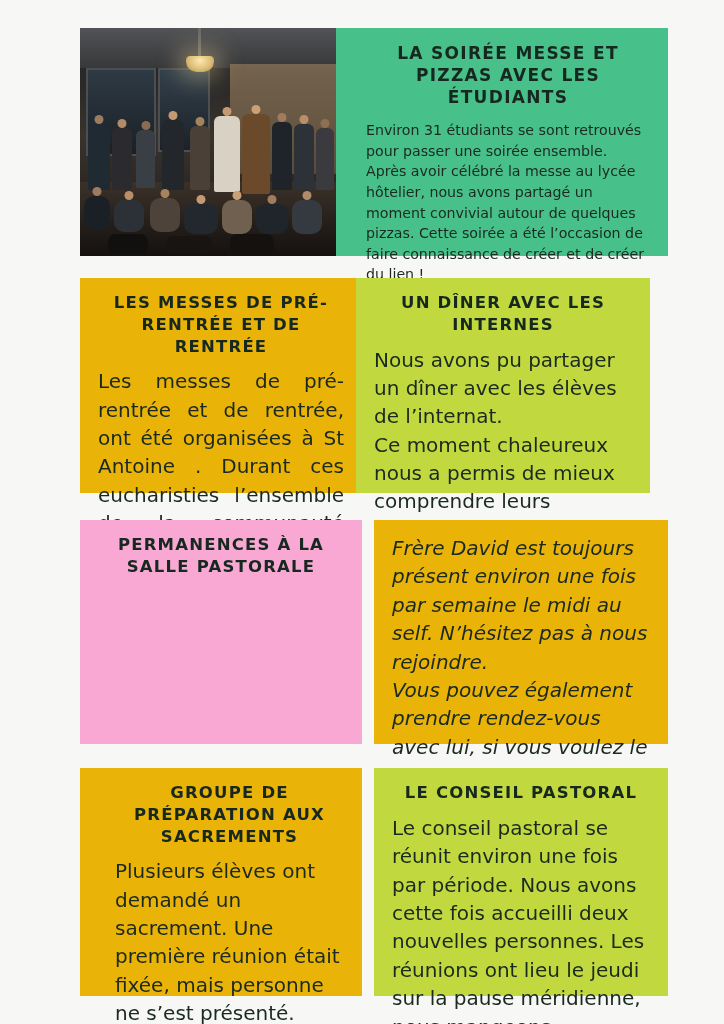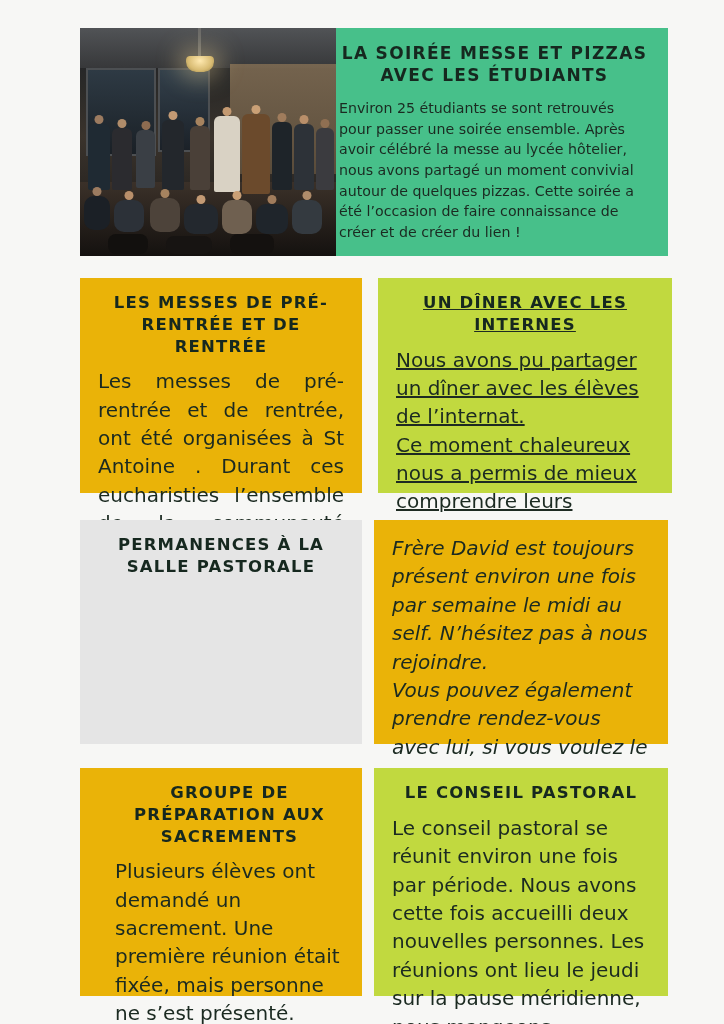--- a/index.html
+++ b/index.html
@@ -18,21 +18,21 @@
   }
 
   
   .card {
     position: absolute;
     padding: 14px 18px 16px 18px;
     color: #1e2b22;
   }
   .card.green   { background: #eab308; }
   .card.lime    { background: #c1d93f; }
-  .card.midgreen{ background: #e5e5e5; }
+  .card.midgreen{ background: #f9a8d4; }
 
   .card h2 {
     font-family: "DejaVu Sans", sans-serif;
     font-weight: bold;
     letter-spacing: 1.2px;
     text-transform: uppercase;
     text-align: center;
     font-size: 16.5px;
     line-height: 1.32;
     color: #16281f;
@@ -59,21 +59,21 @@
   .hero-photo {
     width: 256px;
     height: 228px;
     flex: 0 0 256px;
     position: relative;
     overflow: hidden;
     background: #2a2520;
   }
   .hero-text {
     flex: 1;
-    padding: 14px 18px 10px 3px;
+    padding: 14px 18px 10px 30px;
     border-radius: 6px;
   }
   .hero-text h2 {
     font-weight: bold;
     letter-spacing: 1.3px;
     text-transform: uppercase;
     text-align: center;
     font-size: 17px;
     line-height: 1.3;
     color: #16281f;
@@ -200,30 +200,30 @@
       <div class="fig" style="left:212px;top:172px; width:30px; height:34px; background:#343a40; border-radius:10px;">
           <span class="head" style="background:#b08c6a;"></span>
         </div>
       <div class="fig" style="left:28px; top:206px; width:40px; height:20px; background:#12100e; border-radius:8px;"></div>
       <div class="fig" style="left:86px; top:208px; width:46px; height:18px; background:#171412; border-radius:8px;"></div>
       <div class="fig" style="left:150px;top:206px; width:44px; height:20px; background:#14110f; border-radius:8px;"></div>
     </div>
 
     <div class="hero-text">
       <h2>LA SOIRÉE MESSE ET PIZZAS AVEC LES ÉTUDIANTS</h2>
-      <p>Environ 25 étudiants se sont retrouvés pour passer une soirée ensemble. Après avoir célébré la messe au lycée hôtelier, nous avons partagé un moment convivial autour de quelques pizzas. Cette soirée a été l’occasion de faire connaissance de créer et de créer du lien !</p>
+      <p>Environ 31 étudiants se sont retrouvés pour passer une soirée ensemble. Après avoir célébré la messe au lycée hôtelier, nous avons partagé un moment convivial autour de quelques pizzas. Cette soirée a été l’occasion de faire connaissance de créer et de créer du lien !</p>
     </div>
   </div>
 
   <div class="card green" style="left:80px; top:278px; width:282px; height:215px;">
     <h2>LES MESSES DE PRÉ-RENTRÉE ET DE RENTRÉE</h2>
     <p>Les messes de pré-rentrée et de rentrée, ont été organisées à St Antoine . Durant ces eucharisties l’ensemble de la communauté éducatives et des élèves ont été invités à venir prier et confier cette nouvelle année scolaire.</p>
   </div>
 
-  <div class="card lime" style="left:378px; top:278px; width:294px; height:215px;text-decoration:underline;">
+  <div class="card lime" style="left:356px; top:278px; width:294px; height:215px;">
     <h2>UN DÎNER AVEC LES INTERNES</h2>
     <p class="left" style="white-space:pre-line;">Nous avons pu partager un dîner avec les élèves de l’internat.
 Ce moment chaleureux nous a permis de mieux comprendre leurs attentes afin d’adapter nos propositions!</p>
   </div>
 
   <div class="card midgreen" style="left:80px; top:520px; width:282px; height:224px;">
     <h2>PERMANENCES À LA SALLE PASTORALE</h2>
   </div>
 
   <div class="card green" style="left:374px; top:520px; width:294px; height:224px;">

